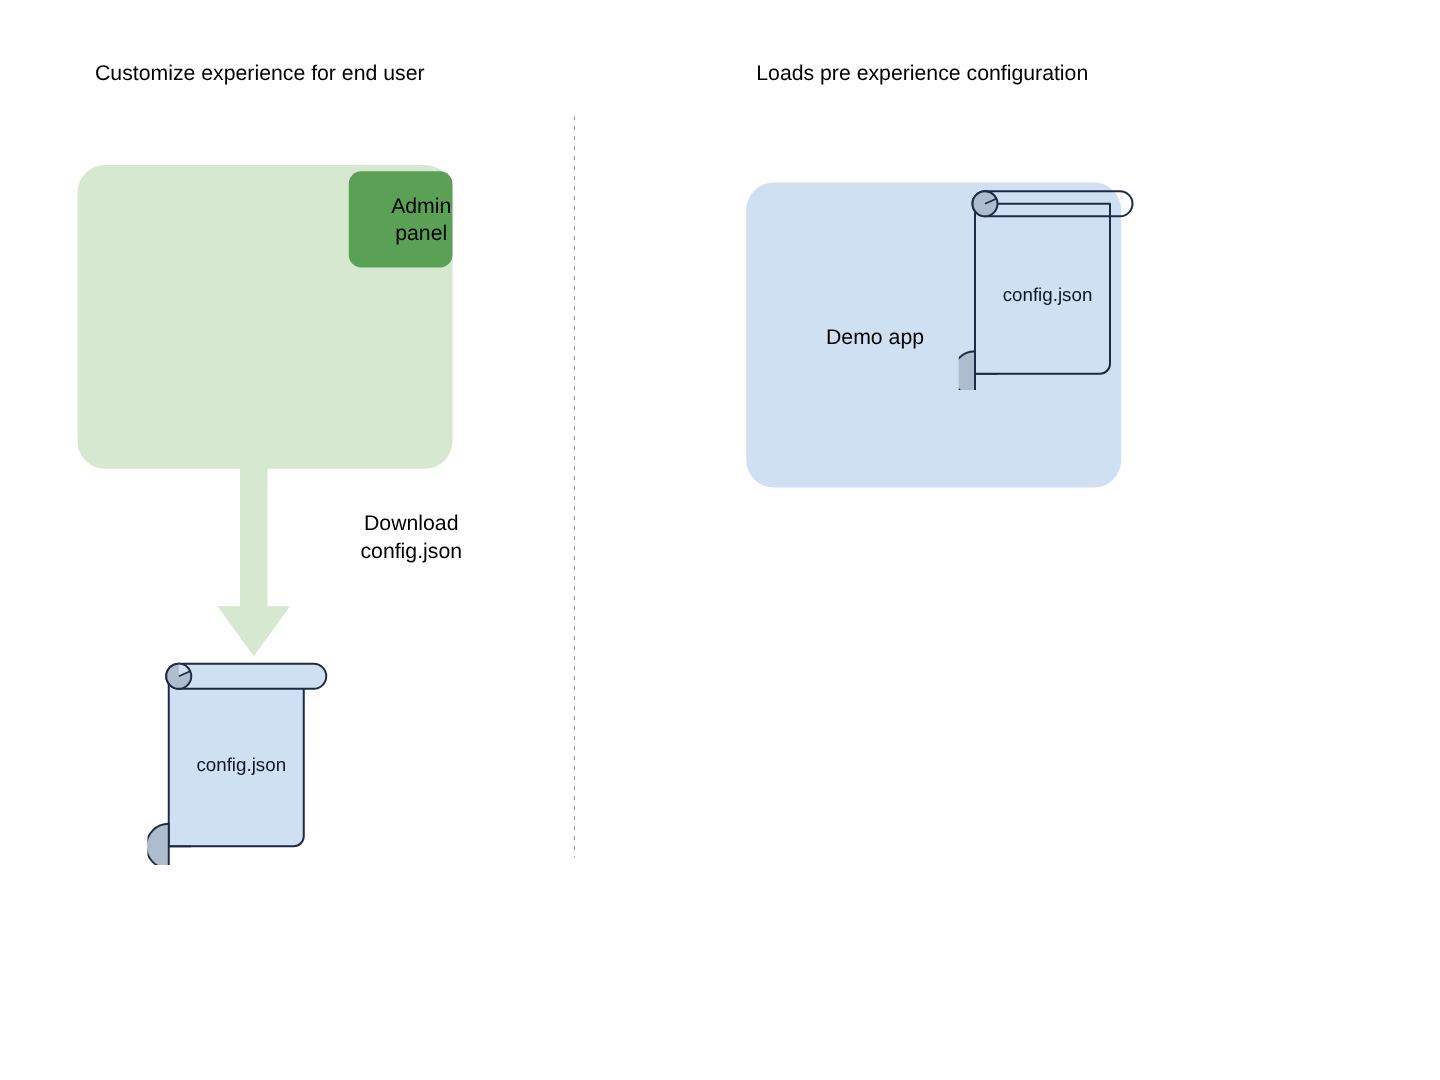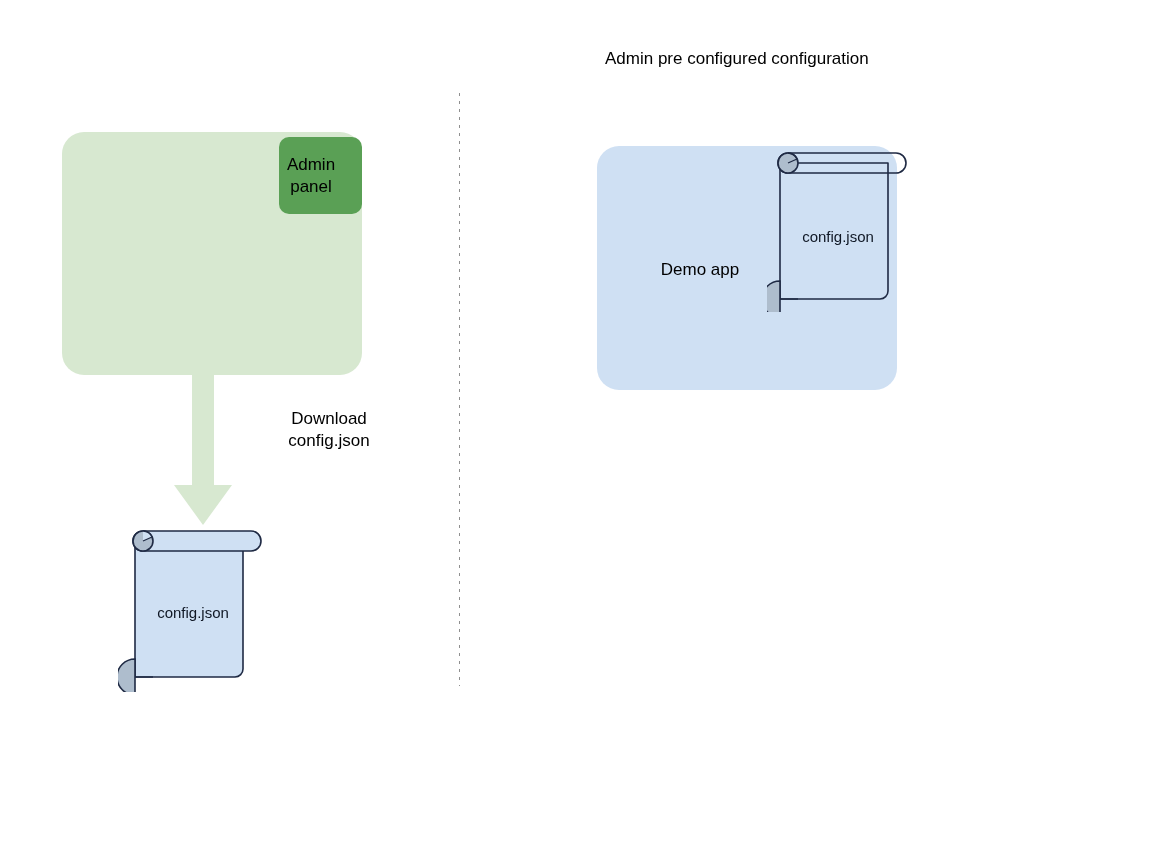--- a/index.html
+++ b/index.html
@@ -41,21 +41,21 @@
     top: 48px;
   }
 
   #admin-app-label {
     left: 62px;
     top: 243px;
     width: 300px;
     text-align: center;
   }
   #admin-panel-label {
-    left: 270px;
+    left: 296px;
     top: 154px;
     width: 82px;
     text-align: center;
     line-height: 22px;
   }
   #download-label {
     left: 249px;
     top: 408px;
     width: 160px;
     text-align: center;
@@ -160,22 +160,23 @@
     top: 93px;
     width: 1px;
     height: 593px;
   }
 </style>
 </head>
 <body>
 
 <div class="canvas">
 
-
-  <div class="label" id="title-right">Admin pre configured configuration</div>
+  <div class="label" id="title-left">Customize experience for end user</div>
+
+  <div class="label" id="title-right">Loads pre experience configuration</div>
 
   <svg id="divider" width="1" height="593" viewBox="0 0 1 593">
     <line x1="0.5" y1="0" x2="0.5" y2="593" stroke="#8f8f8f" stroke-width="1.2" stroke-dasharray="3 5"></line>
   </svg>
 
   <div class="box" id="admin-app-box"></div>
 
   <div class="box" id="admin-panel-box"></div>
   <div class="label" id="admin-panel-label">Admin
 panel</div>

